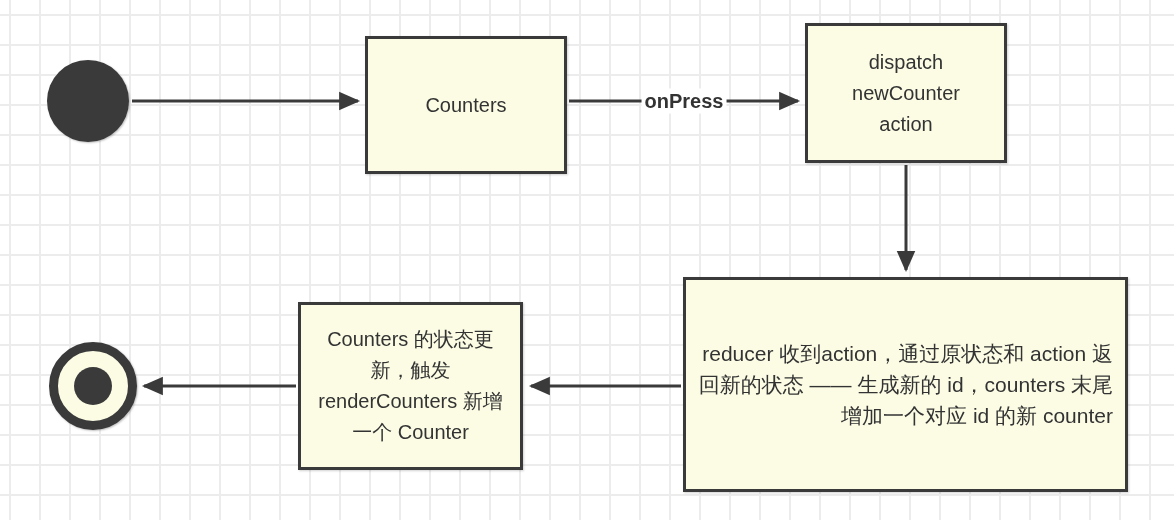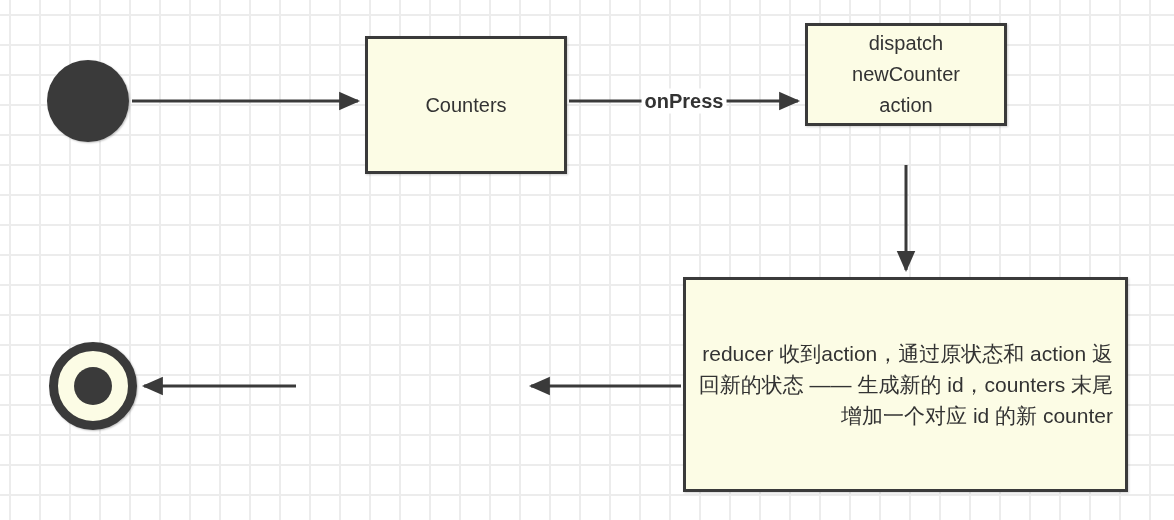--- a/index.html
+++ b/index.html
@@ -30,21 +30,21 @@
   .node{
     position:absolute;
     box-sizing:border-box;
     background:var(--node-fill);
     border:3px solid var(--stroke);
     display:flex;align-items:center;justify-content:center;
     text-align:center;
     box-shadow:1px 1px 2px rgba(0,0,0,0.18);
   }
   #node-counters{left:365px;top:36px;width:202px;height:138px;font-size:20px;line-height:28px;}
-  #node-dispatch{left:805px;top:23px;width:202px;height:103px;font-size:20px;line-height:31px;padding:0 24px;}
+  #node-dispatch{left:805px;top:23px;width:202px;height:140px;font-size:20px;line-height:31px;padding:0 24px;}
   #node-reducer{left:683px;top:277px;width:445px;height:215px;font-size:21px;line-height:31px;padding:0 12px;text-align:right;}
   #node-render{left:298px;top:302px;width:225px;height:168px;font-size:20px;line-height:31px;padding:0 8px;}
   #node-start{
     position:absolute;left:47px;top:60px;width:82px;height:82px;
     border-radius:50%;background:var(--stroke);
     box-shadow:1px 1px 2px rgba(0,0,0,0.25);
   }
   #node-end{
     position:absolute;left:49px;top:342px;width:88px;height:88px;
     box-sizing:border-box;
@@ -93,18 +93,21 @@
   <div class="edge-label">onPress</div>
 
   <div id="node-dispatch" class="node">
     <span>dispatch newCounter action</span>
   </div>
 
   <div id="node-reducer" class="node">
     <span>reducer 收到action，通过原状态和 action 返回新的状态 —— 生成新的 id，counters 末尾增加一个对应 id 的新 counter</span>
   </div>
 
+  <div id="node-render" class="node">
+    <span>Counters 的状态更新，触发 renderCounters 新增一个 Counter</span>
+  </div>
 
   <div id="node-end">
     <div class="inner-dot"></div>
   </div>
 
 </div>
 
 </body></html>

